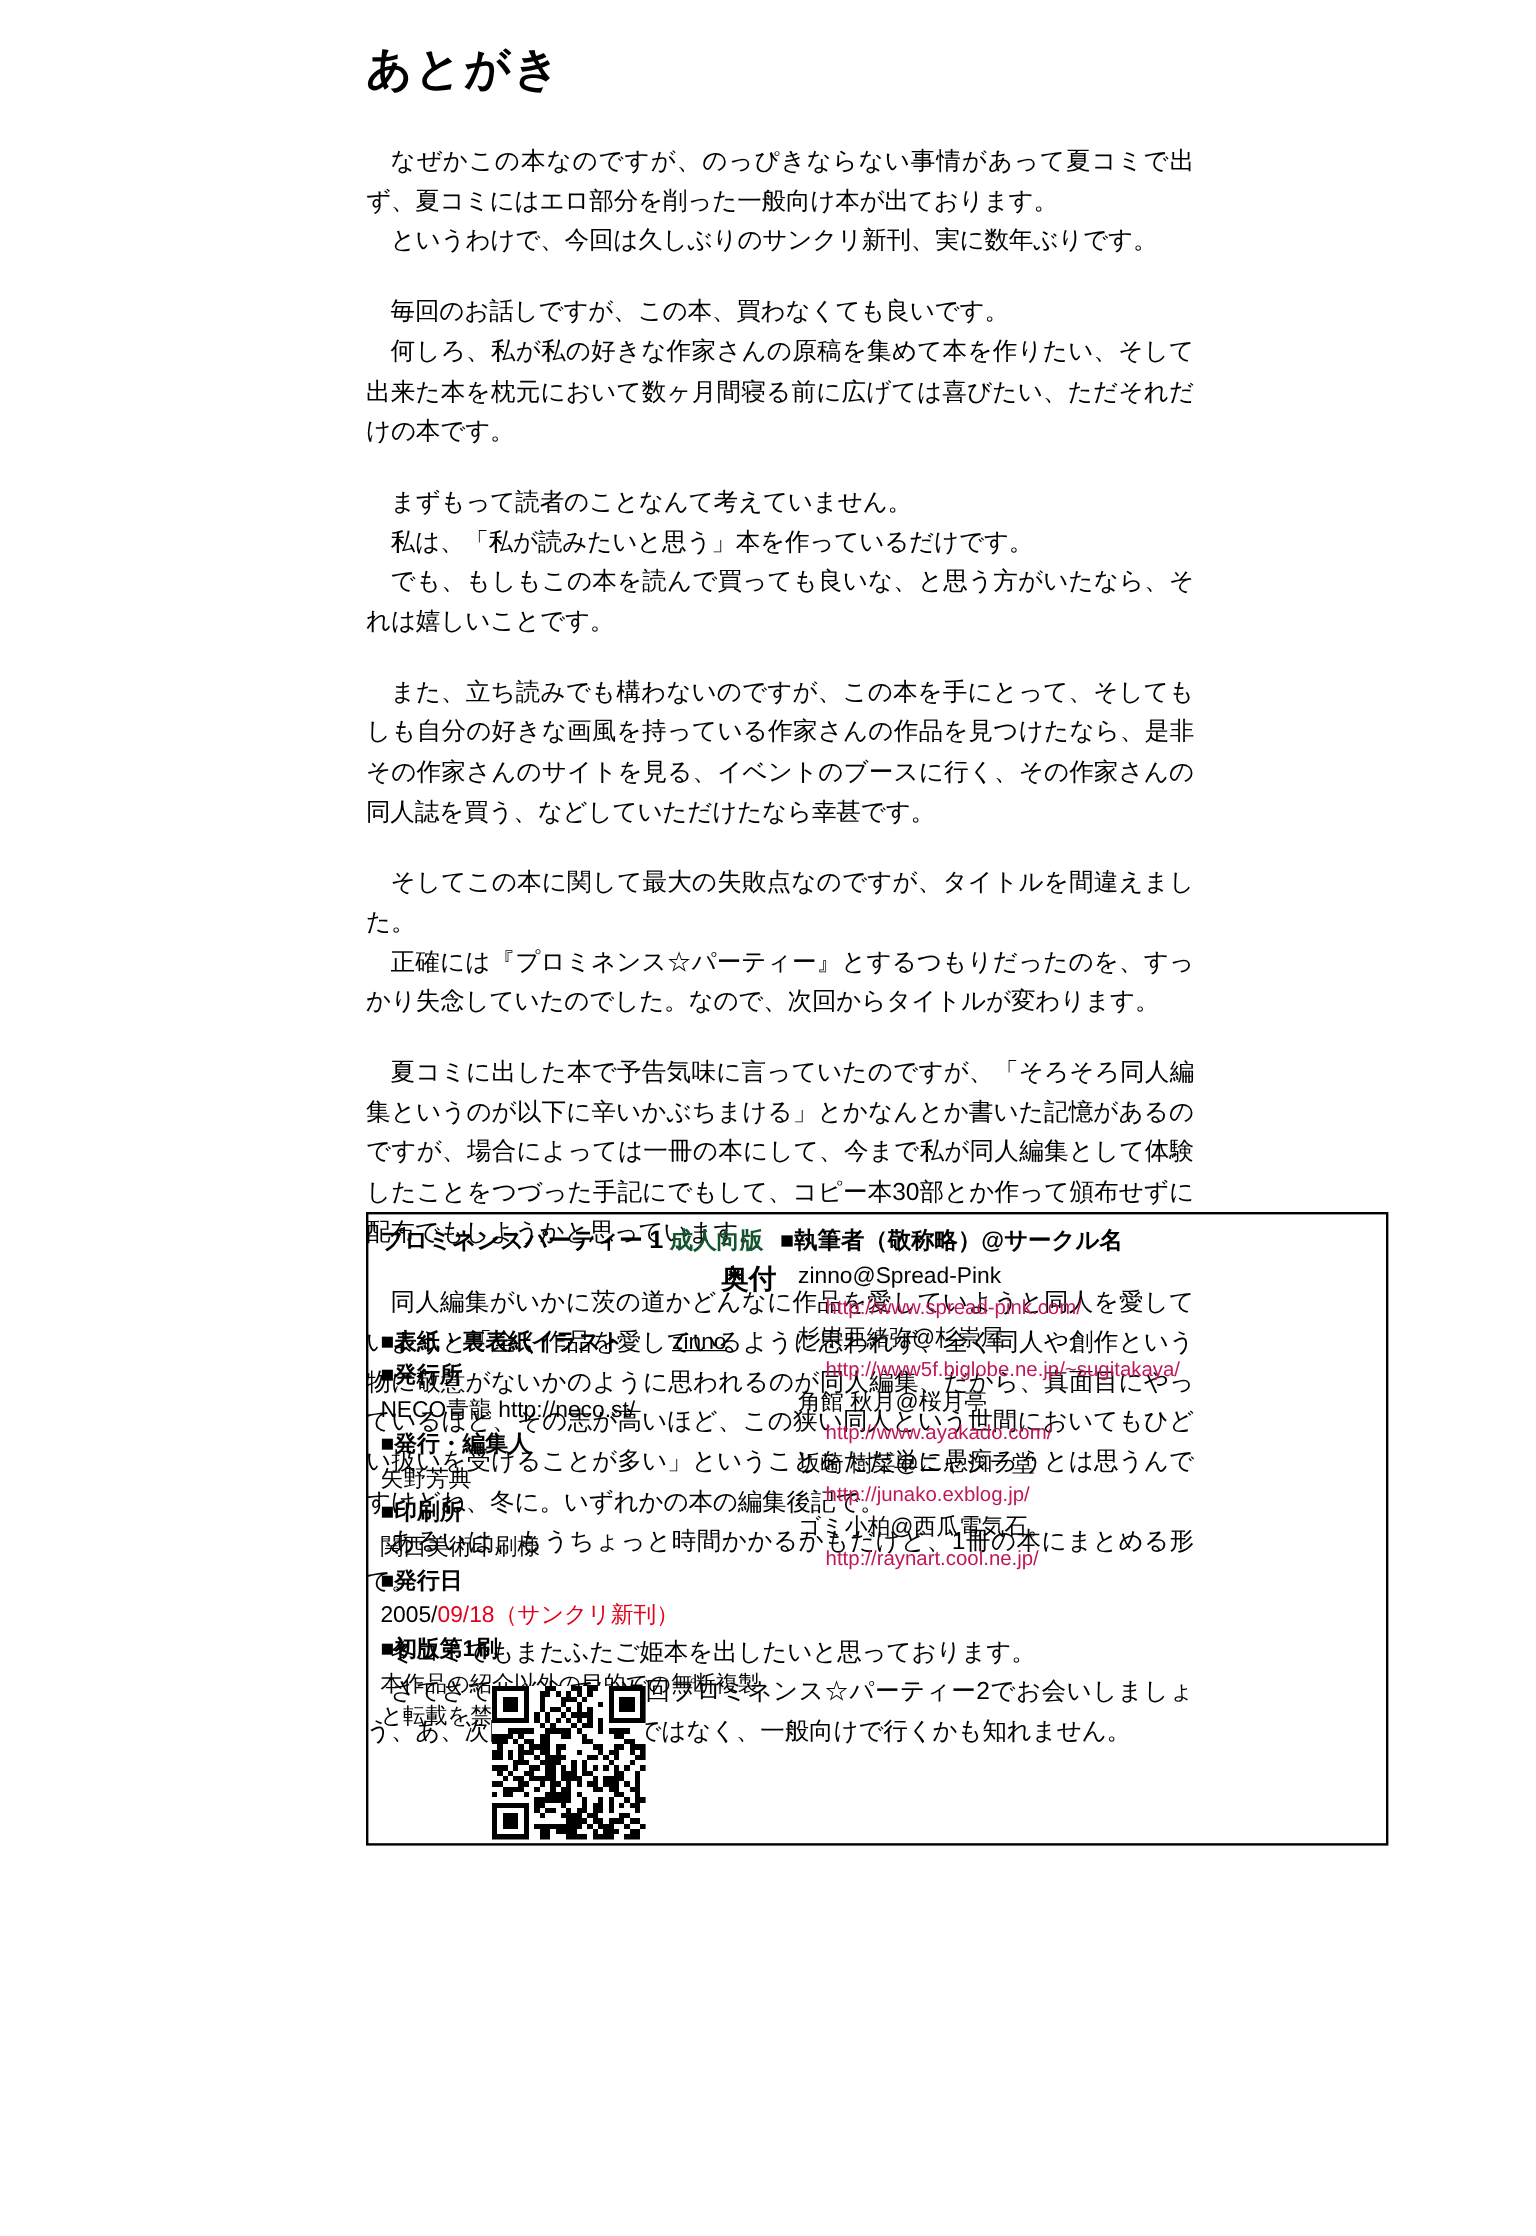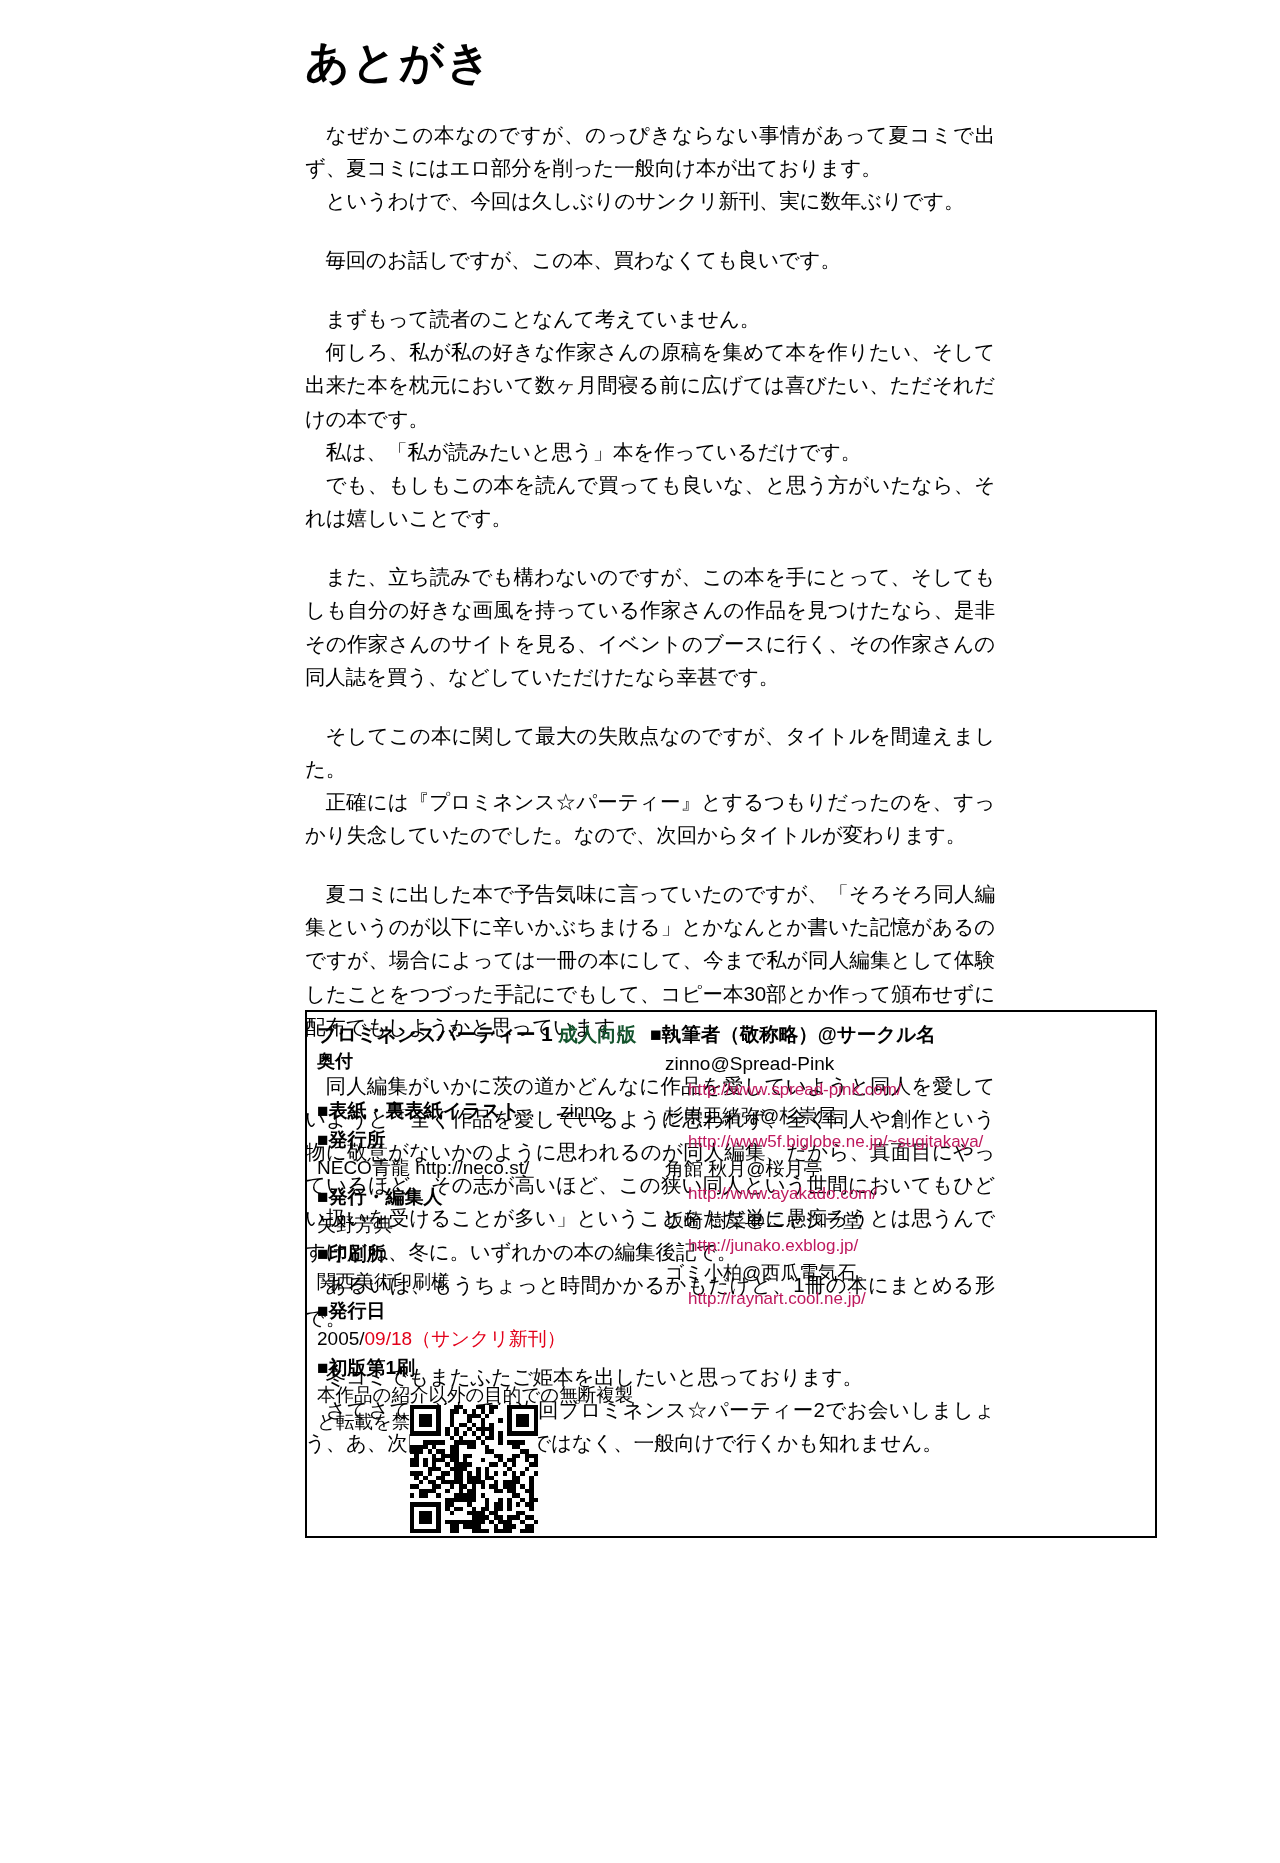--- a/index.html
+++ b/index.html
@@ -18,21 +18,21 @@
   .page {
     position: absolute;
     left: 0; top: 0;
     width: 1280px;
     height: 1863px;
   }
   .title {
     position: absolute;
     left: 305px;
     top: 36px;
-    font-size: 44px;
+    font-size: 38px;
     font-weight: bold;
     letter-spacing: 2px;
     line-height: 1.2;
   }
   .afterword {
     position: absolute;
     left: 305px;
     top: 118px;
     width: 690px;
     font-size: 20.5px;
@@ -90,21 +90,22 @@
   }
   .headline .num {
     font-size: 21px;
   }
   .headline .adult {
     color: #14532d;
     font-weight: bold;
   }
   .hl2 {
     font-weight: bold;
-    font-size: 18px;
+    font-size: 23px;
+    text-align: right;
   }
   .lrow {
     position: relative;
     white-space: nowrap;
   }
   .lrow .right-name {
     position: absolute;
     left: 243px;
     top: 0;
     font-weight: normal;
@@ -143,22 +144,22 @@
 <body>
 
 <div class="page">
 
   <div class="title">あとがき</div>
 
   <div class="afterword">
     <p class="indent">なぜかこの本なのですが、のっぴきならない事情があって夏コミで出ず、夏コミにはエロ部分を削った一般向け本が出ております。</p>
     <p class="indent">というわけで、今回は久しぶりのサンクリ新刊、実に数年ぶりです。</p>
     <p class="indent gap">毎回のお話しですが、この本、買わなくても良いです。</p>
+    <p class="indent">何しろ、私が私の好きな作家さんの原稿を集めて本を作りたい、そして出来た本を枕元において数ヶ月間寝る前に広げては喜びたい、ただそれだけの本です。</p>
     <p class="indent gap">まずもって読者のことなんて考えていません。</p>
-    <p class="indent">何しろ、私が私の好きな作家さんの原稿を集めて本を作りたい、そして出来た本を枕元において数ヶ月間寝る前に広げては喜びたい、ただそれだけの本です。</p>
     <p class="indent">私は、「私が読みたいと思う」本を作っているだけです。</p>
     <p class="indent">でも、もしもこの本を読んで買っても良いな、と思う方がいたなら、それは嬉しいことです。</p>
     <p class="indent gap">また、立ち読みでも構わないのですが、この本を手にとって、そしてもしも自分の好きな画風を持っている作家さんの作品を見つけたなら、是非その作家さんのサイトを見る、イベントのブースに行く、その作家さんの同人誌を買う、などしていただけたなら幸甚です。</p>
     <p class="indent gap">そしてこの本に関して最大の失敗点なのですが、タイトルを間違えました。</p>
     <p class="indent">正確には『プロミネンス☆パーティー』とするつもりだったのを、すっかり失念していたのでした。なので、次回からタイトルが変わります。</p>
     <p class="indent gap">夏コミに出した本で予告気味に言っていたのですが、「そろそろ同人編集というのが以下に辛いかぶちまける」とかなんとか書いた記憶があるのですが、場合によっては一冊の本にして、今まで私が同人編集として体験したことをつづった手記にでもして、コピー本30部とか作って頒布せずに配布でもしようかと思っています。</p>
     <p class="indent gap">同人編集がいかに茨の道かどんなに作品を愛していようと同人を愛していようと「全く作品を愛しているように思われず、全く同人や創作という物に敬意がないかのように思われるのが同人編集、だから、真面目にやっているほど、その志が高いほど、この狭い同人という世間においてもひどい扱いを受けることが多い」ということをただ単に愚痴ろうとは思うんですけどね、冬に。いずれかの本の編集後記で。</p>
     <p class="indent">あるいは、もうちょっと時間かかるかもだけど、1冊の本にまとめる形で。</p>
     <p class="indent gap">冬コミでもまたふたご姫本を出したいと思っております。</p>
     <p class="indent">さてさて、それでは次回プロミネンス☆パーティー2でお会いしましょう、あ、次回は成人向けではなく、一般向けで行くかも知れません。</p>

